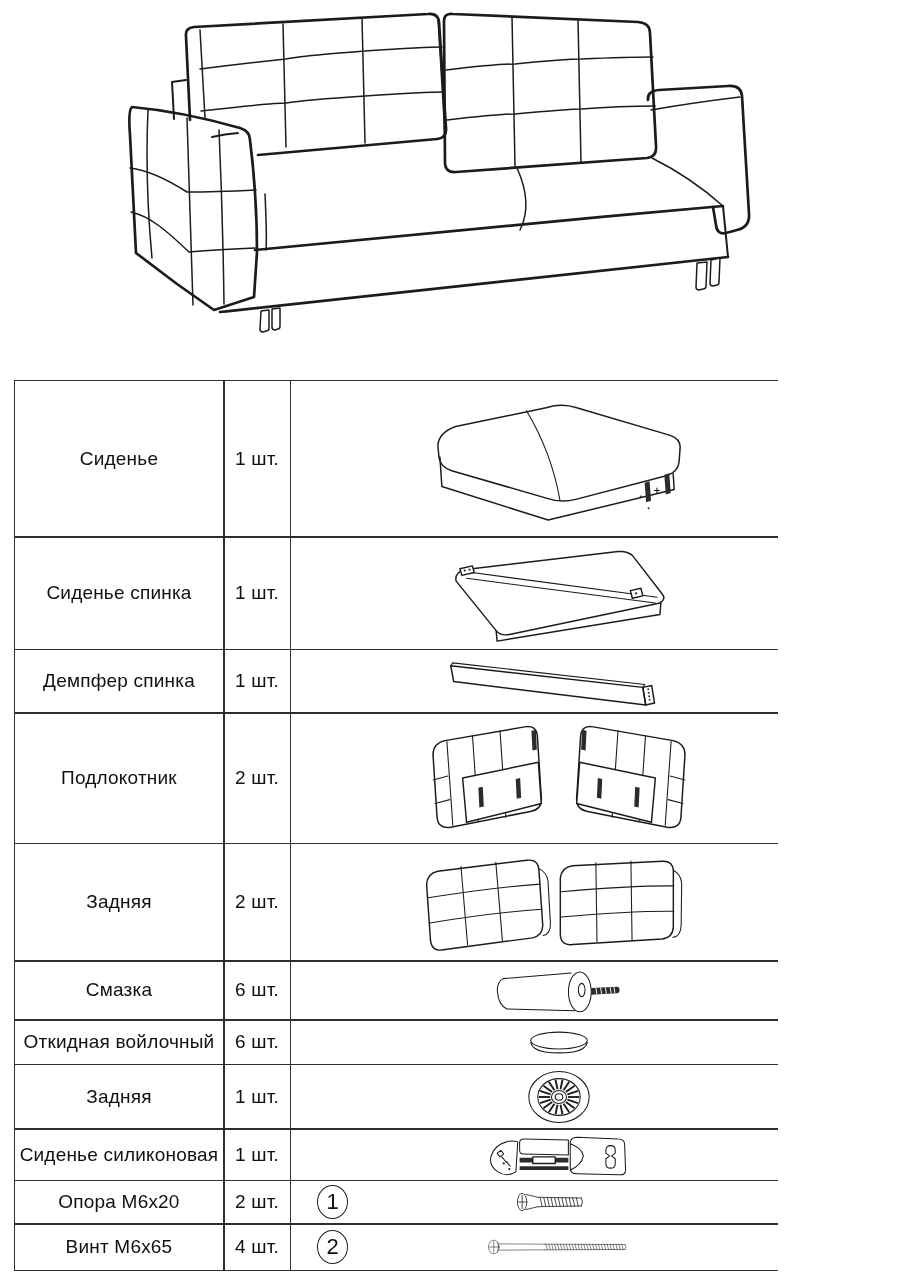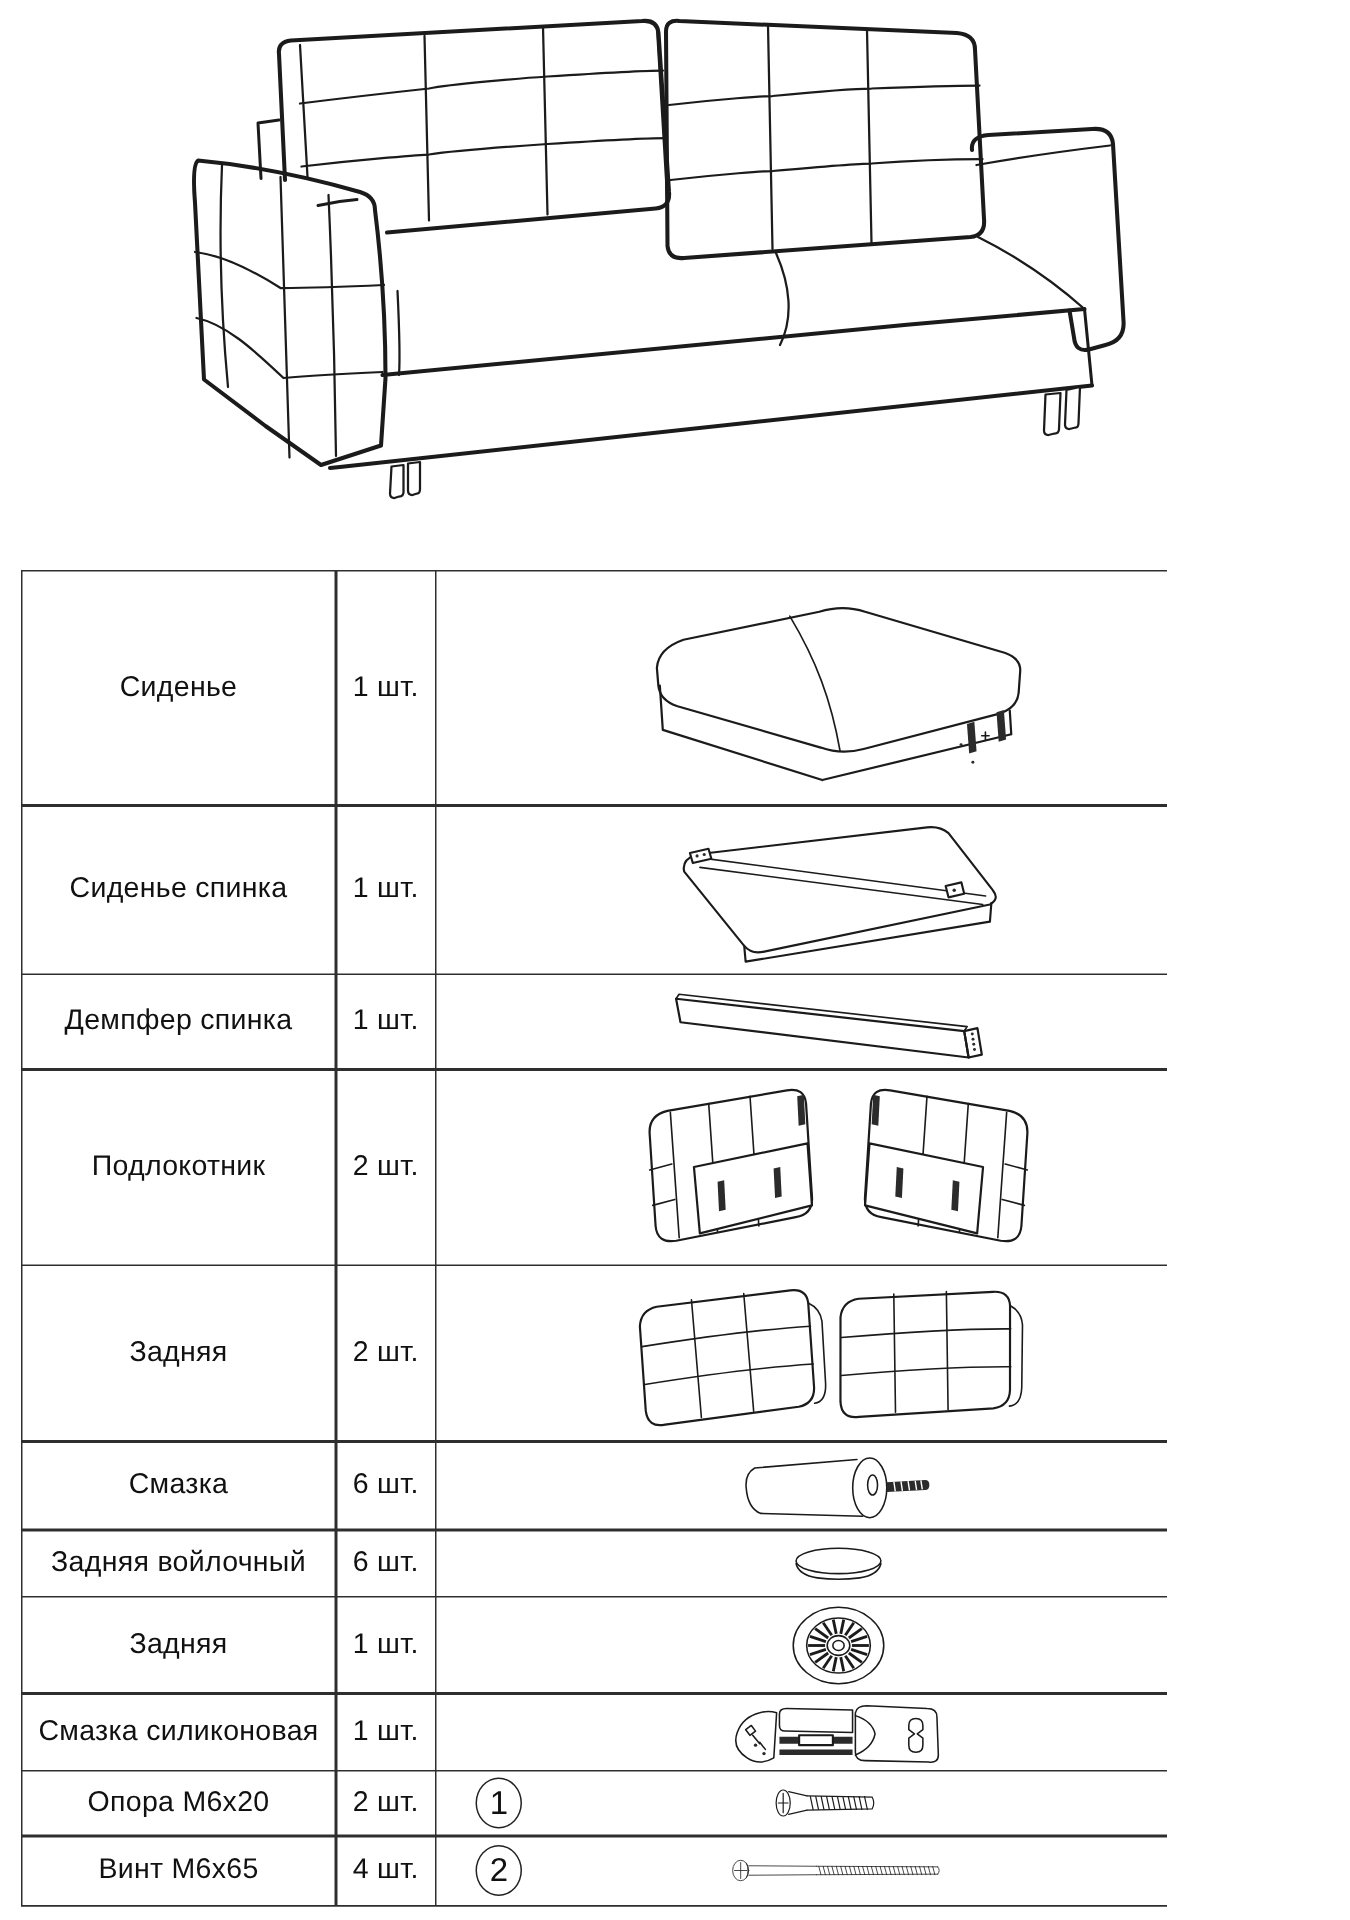--- a/index.html
+++ b/index.html
@@ -167,21 +167,21 @@
     <div class="cell">
       <svg class="art" width="142" height="50" viewBox="0 0 150 52">
         <path class="ln thin" d="M16,14 L88,8 M20,46 L92,48 M16,14 Q9,18 10,28 Q11,42 20,46"></path>
         <ellipse class="ln thin" cx="97" cy="28" rx="12" ry="21"></ellipse>
         <ellipse class="ln thin" cx="99" cy="26" rx="3.5" ry="7"></ellipse>
         <path class="dk" d="M109,24 L136,22.5 Q139,22.5 139,26 Q139,29.5 136,29.5 L109,31 Z"></path>
         <path d="M114,23.7 l1,6.8 M119,23.4 l1,6.8 M124,23.2 l1,6.6 M129,23 l1,6.4 M133,22.8 l1,6.3" style="stroke:#fff;stroke-width:1;fill:none"></path>
       </svg>
     </div>
 
-    <div class="cell name">Задняя войлочный</div>
+    <div class="cell name">Откидная войлочный</div>
     <div class="cell qty">6 шт.</div>
     <div class="cell">
       <svg class="art" width="66" height="25" viewBox="0 0 70 26">
         <ellipse class="ln thin" cx="35" cy="11" rx="30" ry="9"></ellipse>
         <path class="ln thin" d="M5,13 Q7,21 20,23 Q35,25 50,23 Q63,21 65,13"></path>
       </svg>
     </div>
 
     <div class="cell name">Задняя</div>
     <div class="cell qty">1 шт.</div>
@@ -207,21 +207,21 @@
           <line x1="30.2" y1="22.8" x2="24.2" y2="13.9"></line>
             <line x1="33.4" y1="21.8" x2="31.3" y2="11.7"></line>
           <line x1="36.6" y1="21.8" x2="38.7" y2="11.7"></line>
             <line x1="39.8" y1="22.8" x2="45.8" y2="13.9"></line>
           <line x1="42.3" y1="24.7" x2="51.5" y2="18"></line>
             <line x1="43.9" y1="27.2" x2="55.2" y2="23.6"></line>
         </g>
       </svg>
     </div>
 
-    <div class="cell name">Смазка силиконовая</div>
+    <div class="cell name">Сиденье силиконовая</div>
     <div class="cell qty">1 шт.</div>
     <div class="cell">
       <svg class="art" width="150" height="46" viewBox="0 0 160 48">
         <path class="ln thin" d="M92,10 Q93,5 100,5 L143,7 Q150,7 150,13 L151,40 Q151,46 144,45 L99,44 Q92,44 92,38 Z"></path>
         <path class="ln thin" d="M135,14 Q140,14 140,19 L140,22 136,25 140,28 140,33 Q140,38 135,38 Q130,38 130,33 L130,28 134,25 130,22 130,19 Q130,14 135,14 Z"></path>
         <path class="ln thin" d="M92,12 Q104,16 106,25 Q104,35 92,40"></path>
         <path class="ln thin" d="M38,11 Q38,7 43,7 L90,8 90,24 42,23 Q38,23 38,19 Z"></path>
         <path class="dk" d="M38,27 h52 v5 h-52 Z"></path>
         <path class="wfill thin" d="M52,26 h24 v7 h-24 Z"></path>
         <path class="dk" d="M38,36 h52 v4 h-52 Z"></path>

